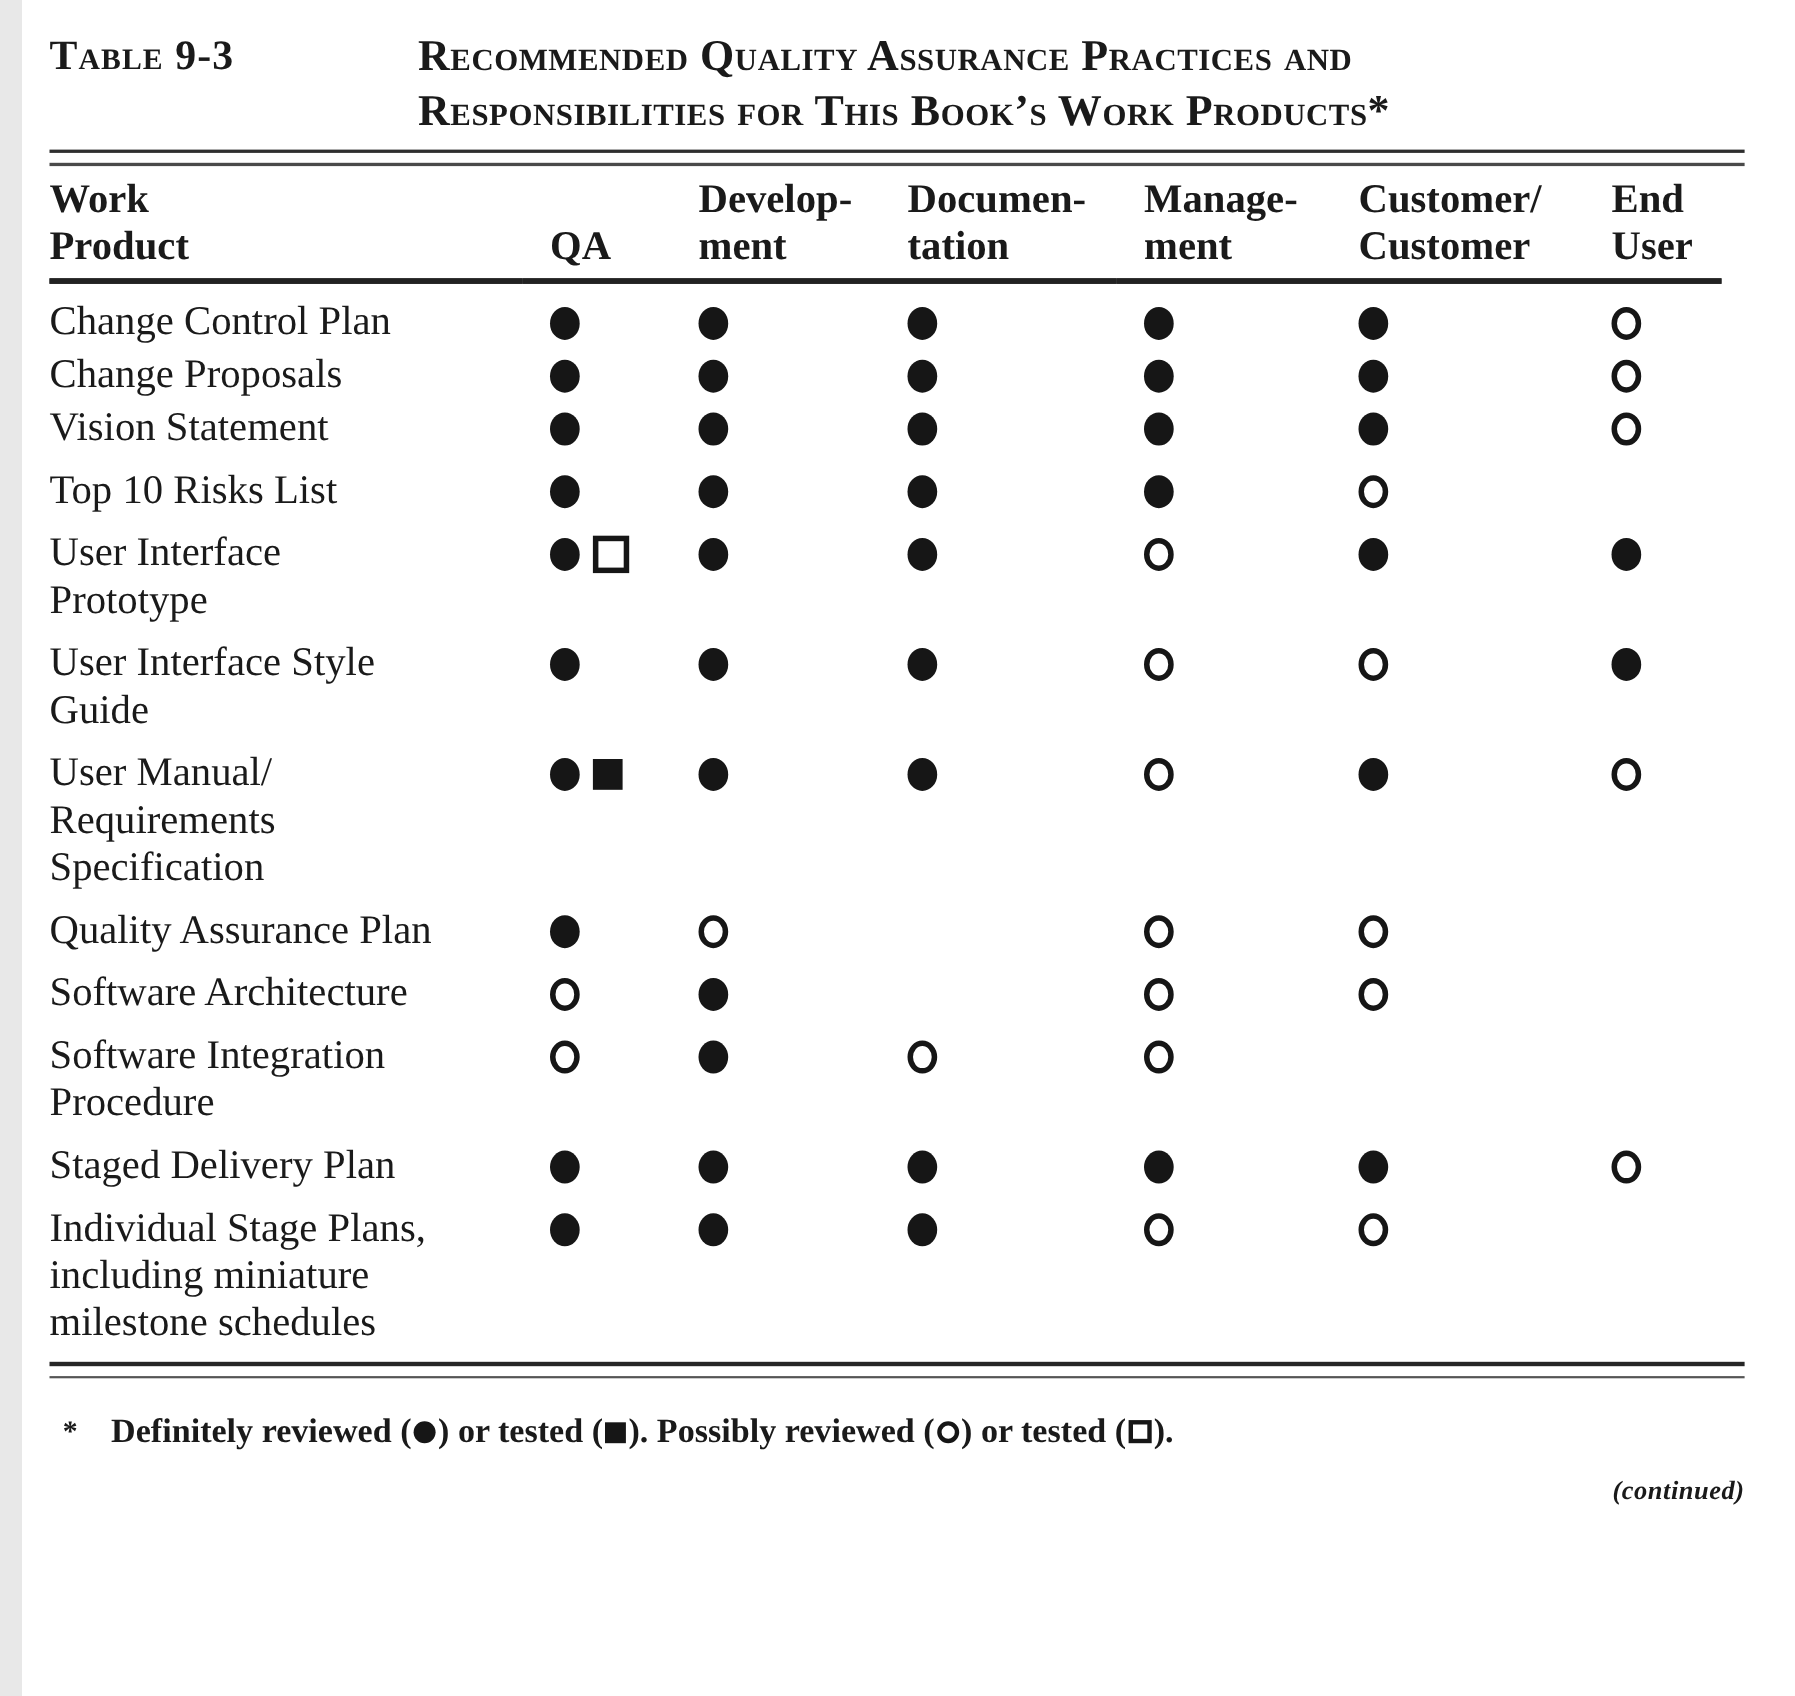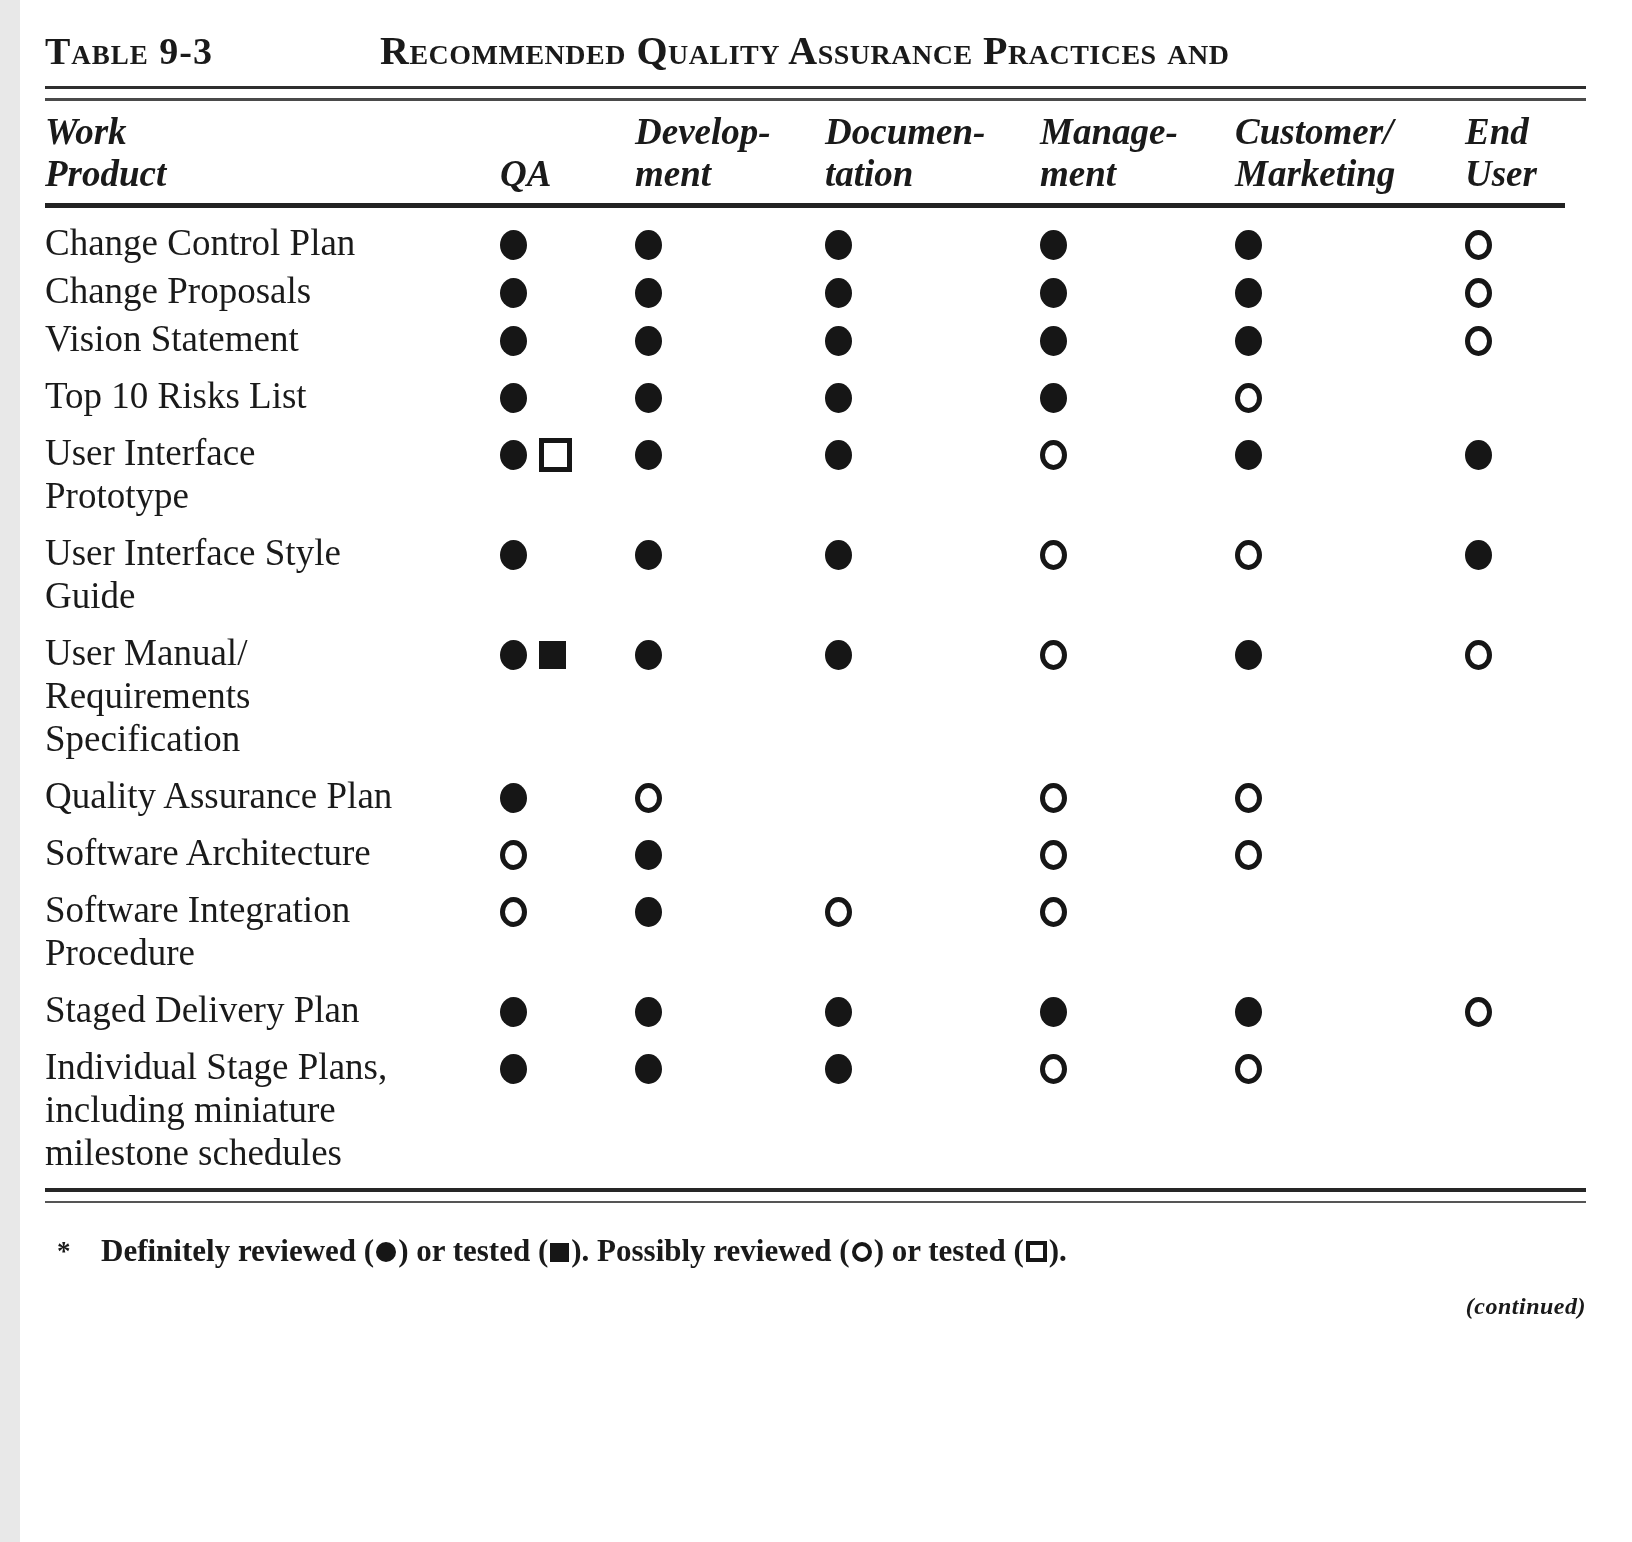--- a/index.html
+++ b/index.html
@@ -30,21 +30,20 @@
   .rule-bottom{height:9px;border-top:4px solid #262626;border-bottom:2px solid #555;}
   
   table{border-collapse:collapse;table-layout:fixed;width:1520px;}
   col.c0{width:430px}col.c1{width:135px}col.c2{width:190px}
   col.c3{width:215px}col.c4{width:195px}col.c5{width:230px}col.c6{width:125px}
   thead th{
     text-align:left;vertical-align:bottom;
     font-size:37px;line-height:42px;font-weight:700;
     padding:10px 0 8px 25px;
     border-bottom:5px solid #222;
-    font-style:italic;
   }
   thead th.c0{padding-left:0;}
   tbody td{
     vertical-align:top;
     font-size:37px;line-height:43px;
     padding:0 0 14px 25px;
   }
   tbody td.product{padding-left:0;}
   tbody tr:first-child td{padding-top:13px;}
   tbody tr:nth-child(-n+2) td{padding-bottom:5px;}
@@ -66,20 +65,21 @@
 </style>
 </head>
 <body>
 
 <div class="page">
 
   <div class="caption">
     <div class="caption-label">Table 9-3</div>
     <div class="caption-title">
       <div>Recommended Quality Assurance Practices and</div>
+      <div>Responsibilities for This Book’s Work Products*</div>
     </div>
   </div>
 
   <div class="rule-top"></div>
 
   <table>
     <colgroup>
       <col class="c0">
         <col class="c1">
         <col class="c2">
@@ -104,21 +104,21 @@
           <th class="c3">
             <div>Documen-</div>
             <div>tation</div>
           </th>
           <th class="c4">
             <div>Manage-</div>
             <div>ment</div>
           </th>
           <th class="c5">
             <div>Customer/</div>
-            <div>Marketing</div>
+            <div>Customer</div>
           </th>
           <th class="c6">
             <div>End</div>
             <div>User</div>
           </th>
         </tr>
       </thead>
     <tbody id="tbody">
         <tr>
           <td class="product">

